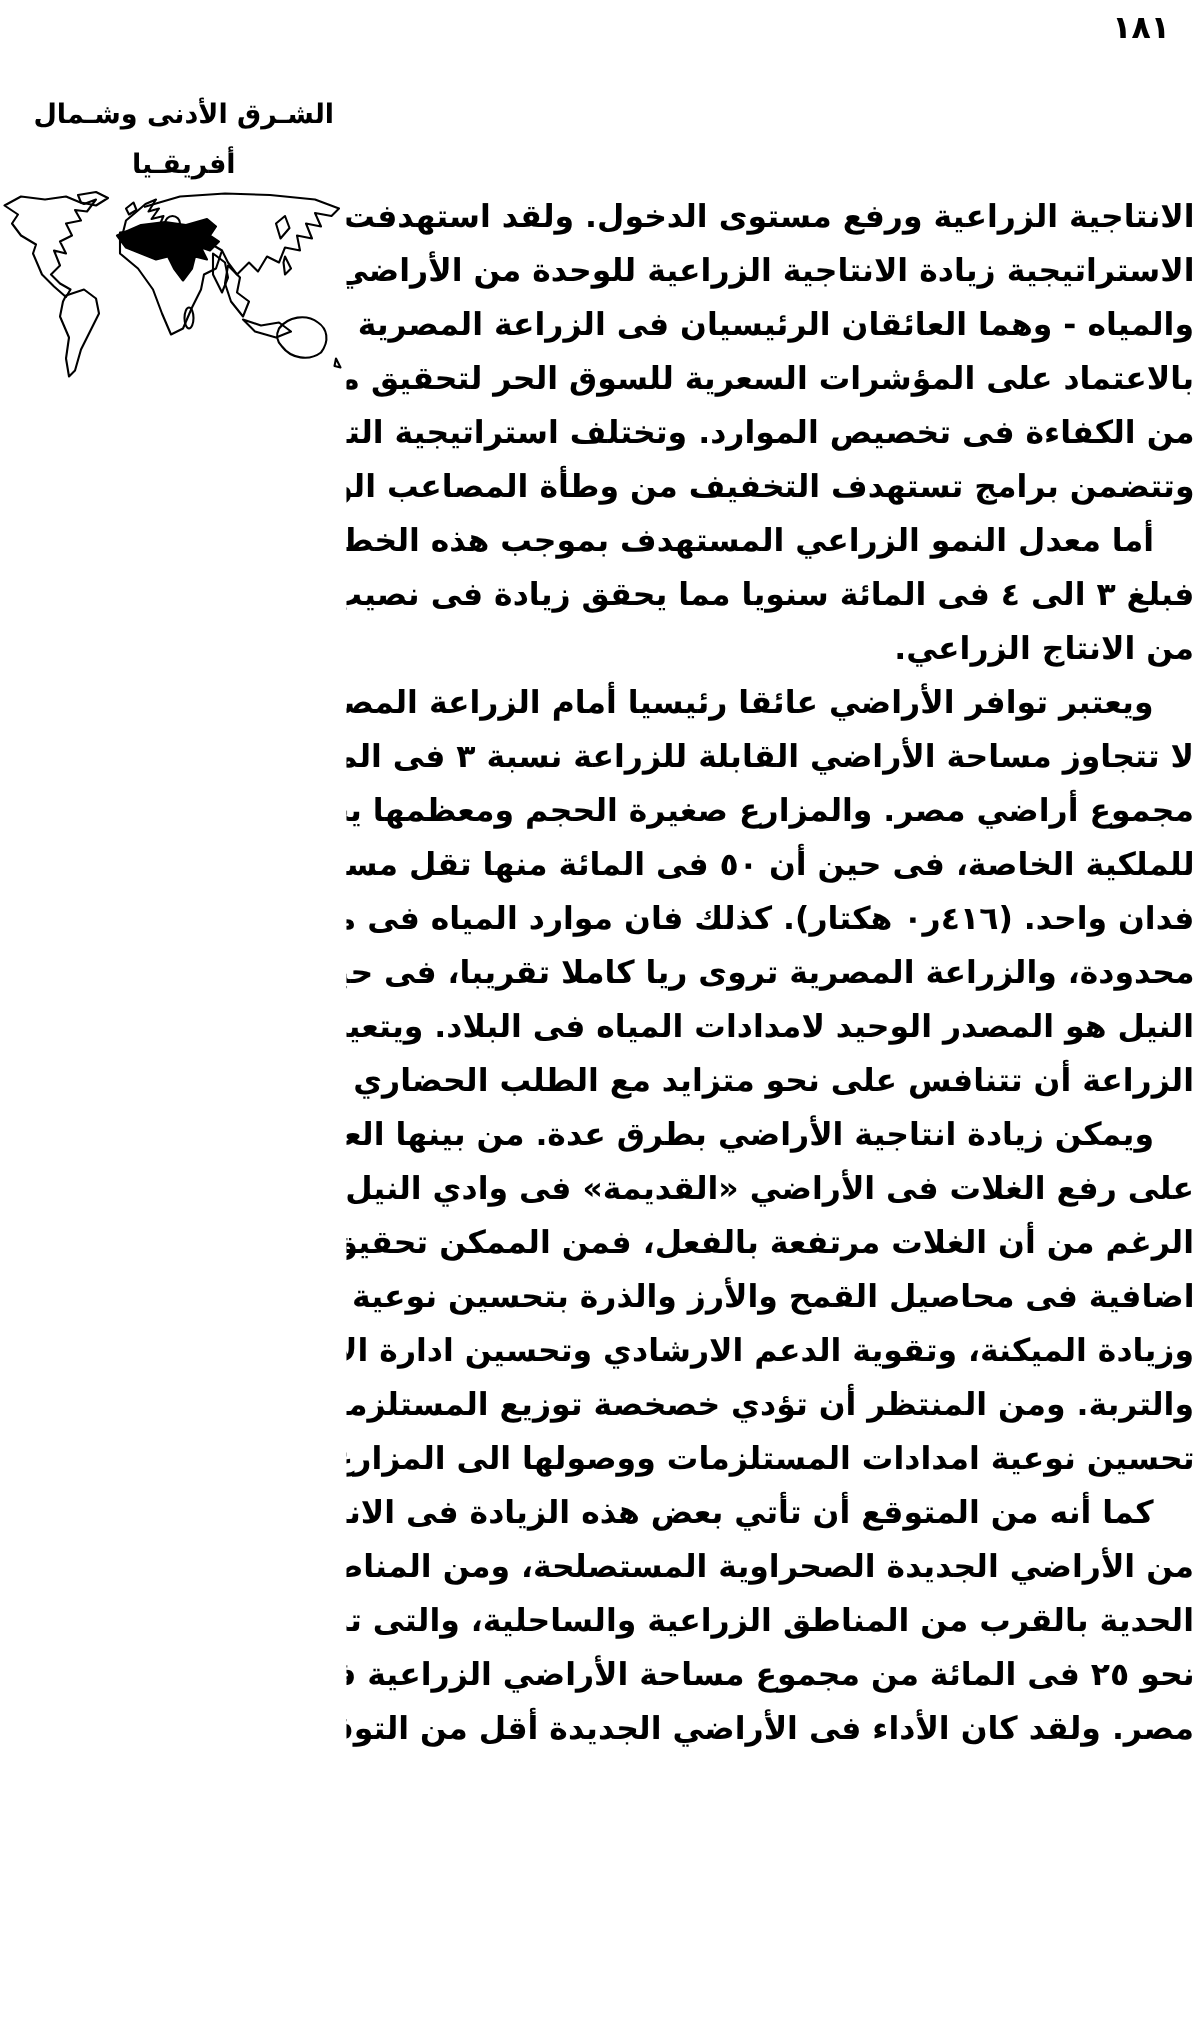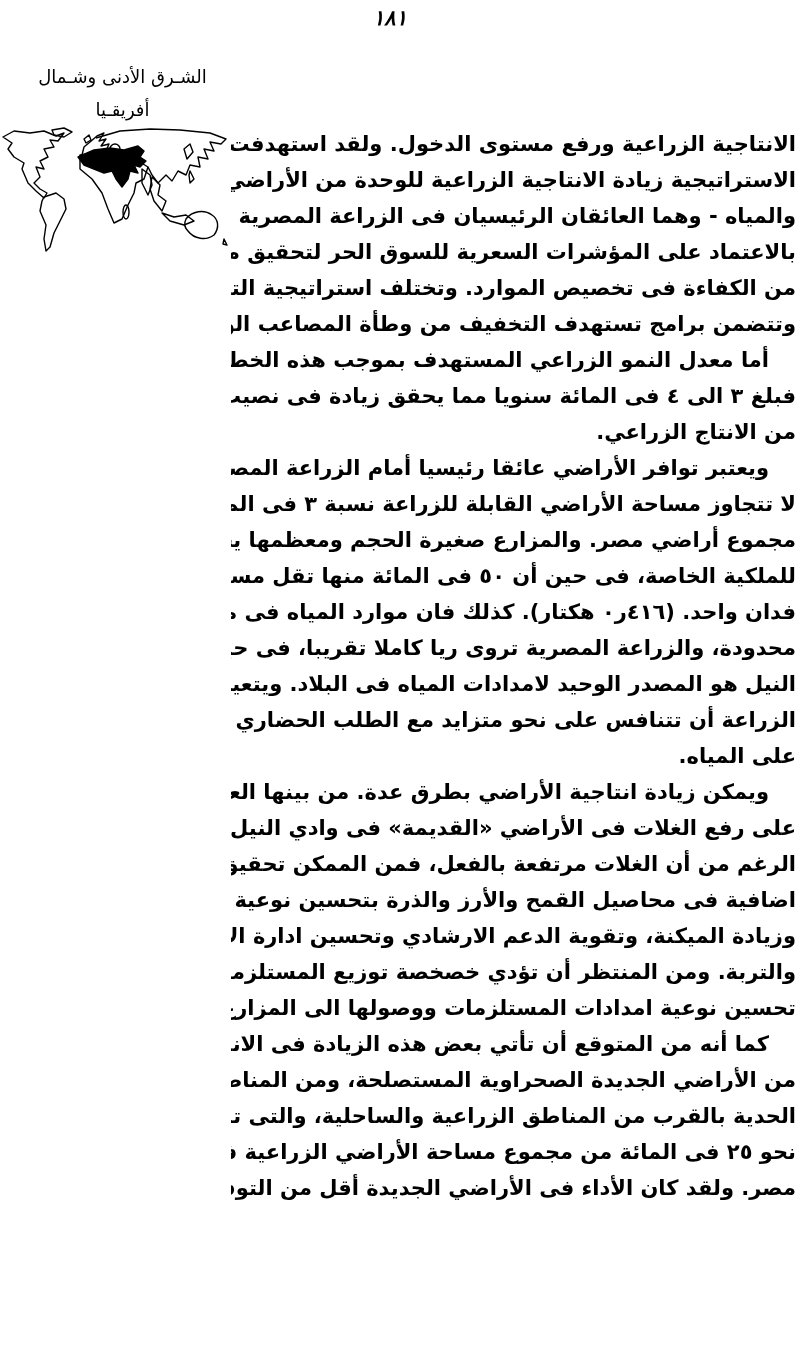--- a/index.html
+++ b/index.html
@@ -4,29 +4,28 @@
 <style>
   html,body{margin:0;padding:0;}
   body{
     width:800px;height:1346px;position:relative;
     background:#ffffff;color:#000000;
     font-family:"DejaVu Sans",sans-serif;
     overflow:hidden;
   }
   .page-number{
     position:absolute;top:6px;left:0;width:780px;
-    text-align:center;font-size:21px;font-weight:700;
+    font-size:21px;font-weight:700;
     direction:rtl;
-    font-style:italic;
   }
   .sidebar{
     position:absolute;top:60px;left:0;width:230px;
   }
   .region-label{
-    width:215px;text-align:center;font-weight:400;
+    width:215px;text-align:center;font-weight:700;
     font-size:18px;line-height:33px;direction:rtl;
     letter-spacing:0px;
   }
   .map-wrap{
     position:absolute;top:67px;left:0;width:230px;height:130px;
   }
   .article{
     position:absolute;top:126px;left:231px;width:565px;
     direction:rtl;font-size:21px;font-weight:700;
     color:#000;
@@ -104,21 +103,20 @@
   </div>
   <div class="para">
     <div class="line indent">ويعتبر توافر الأراضي عائقا رئيسيا أمام الزراعة المصرية. إذ</div>
     <div class="line">لا تتجاوز مساحة الأراضي القابلة للزراعة نسبة ٣ فى المائة من</div>
     <div class="line">مجموع أراضي مصر. والمزارع صغيرة الحجم ومعظمها يخضع</div>
     <div class="line">للملكية الخاصة، فى حين أن ٥٠ فى المائة منها تقل مساحتها عن</div>
     <div class="line">فدان واحد. ‪(٤١٦ر٠ هكتار)‬. كذلك فان موارد المياه فى مصر</div>
     <div class="line">محدودة، والزراعة المصرية تروى ريا كاملا تقريبا، فى حين يعتبر</div>
     <div class="line">النيل هو المصدر الوحيد لامدادات المياه فى البلاد. ويتعين على</div>
     <div class="line">الزراعة أن تتنافس على نحو متزايد مع الطلب الحضاري والصناعي</div>
-    <div class="line short">على المياه.</div>
   </div>
   <div class="para">
     <div class="line indent">ويمكن زيادة انتاجية الأراضي بطرق عدة. من بينها العمل</div>
     <div class="line">على رفع الغلات فى الأراضي «القديمة» فى وادي النيل. وعلى</div>
     <div class="line">الرغم من أن الغلات مرتفعة بالفعل، فمن الممكن تحقيق زيادات</div>
     <div class="line">اضافية فى محاصيل القمح والأرز والذرة بتحسين نوعية البذور</div>
     <div class="line">وزيادة الميكنة، وتقوية الدعم الارشادي وتحسين ادارة الأراضي</div>
     <div class="line">والتربة. ومن المنتظر أن تؤدي خصخصة توزيع المستلزمات الى</div>
     <div class="line">تحسين نوعية امدادات المستلزمات ووصولها الى المزارع</div>
   </div>

